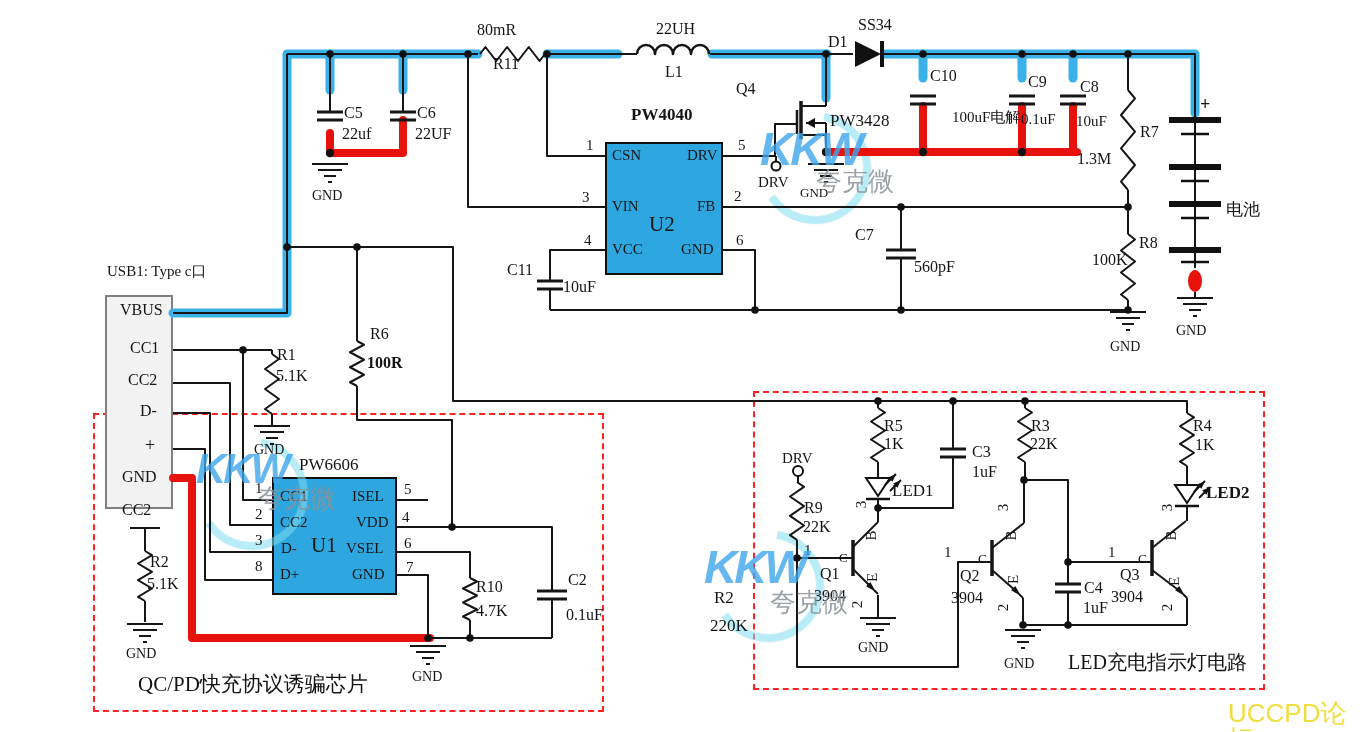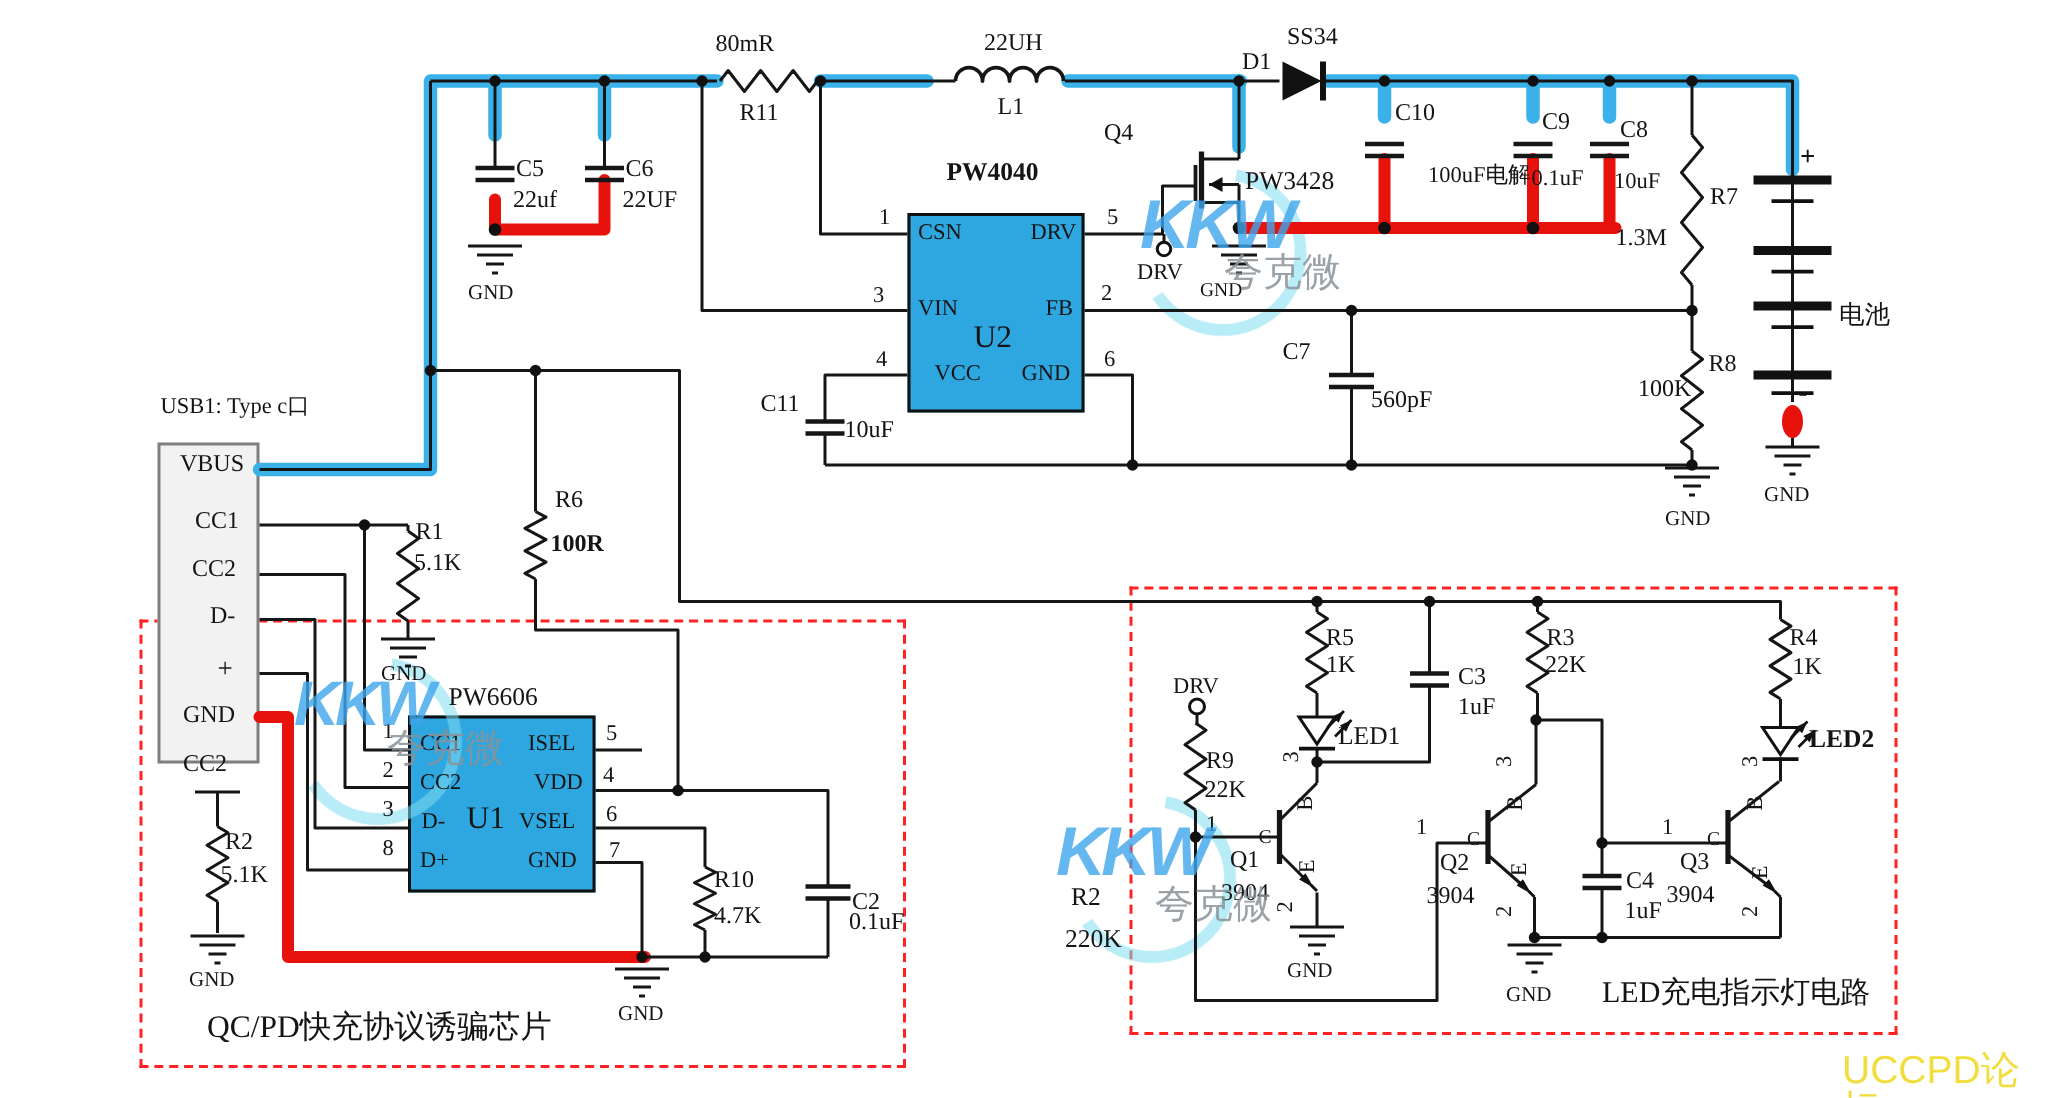--- a/index.html
+++ b/index.html
@@ -198,21 +198,21 @@
       <circle cx="878" cy="508" r="3.8"></circle>
         <circle cx="1024" cy="480" r="3.8"></circle>
       <circle cx="1068" cy="562" r="3.8"></circle>
         <circle cx="797" cy="558" r="3.8"></circle>
       <circle cx="1023" cy="625" r="3.8"></circle>
         <circle cx="1068" cy="625" r="3.8"></circle>
     </g>
   </svg>
 
   <span class="lbl" style="left:477px;top:22px;">80mR</span>
-  <span class="lbl" style="left:493px;top:68px;text-align:right;">R11</span>
+  <span class="lbl" style="left:493px;top:56px;text-align:right;">R11</span>
   <span class="lbl" style="left:656px;top:21px;">22UH</span>
   <span class="lbl" style="left:665px;top:64px;">L1</span>
   <span class="lbl" style="left:828px;top:34px;">D1</span>
   <span class="lbl" style="left:858px;top:17px;">SS34</span>
   <span class="lbl" style="left:736px;top:81px;">Q4</span>
   <span class="lbl f17" style="left:830px;top:112px;">PW3428</span>
   <span class="lbl" style="left:344px;top:105px;">C5</span>
   <span class="lbl" style="left:342px;top:126px;">22uf</span>
   <span class="lbl" style="left:417px;top:105px;">C6</span>
   <span class="lbl" style="left:415px;top:126px;">22UF</span>
@@ -225,21 +225,21 @@
   <span class="lbl f15" style="left:1076px;top:114px;">10uF</span>
   <span class="lbl f15" style="left:758px;top:175px;">DRV</span>
   <span class="lbl f13" style="left:800px;top:186px;">GND</span>
 
   <span class="lbl f17 b" style="left:631px;top:106px;">PW4040</span>
   <span class="lbl f21" style="left:649px;top:214px;">U2</span>
   <span class="lbl f15" style="left:612px;top:148px;">CSN</span>
   <span class="lbl f15" style="left:687px;top:148px;">DRV</span>
   <span class="lbl f15" style="left:612px;top:199px;">VIN</span>
   <span class="lbl f15" style="left:697px;top:199px;">FB</span>
-  <span class="lbl f15" style="left:612px;top:242px;margin-left:11px;">VCC</span>
+  <span class="lbl f15" style="left:612px;top:242px;">VCC</span>
   <span class="lbl f15" style="left:681px;top:242px;">GND</span>
   <span class="lbl f15" style="left:586px;top:138px;">1</span>
   <span class="lbl f15" style="left:582px;top:190px;">3</span>
   <span class="lbl f15" style="left:584px;top:233px;">4</span>
   <span class="lbl f15" style="left:738px;top:138px;">5</span>
   <span class="lbl f15" style="left:734px;top:189px;">2</span>
   <span class="lbl f15" style="left:736px;top:233px;">6</span>
   <span class="lbl" style="left:507px;top:262px;">C11</span>
   <span class="lbl" style="left:563px;top:279px;">10uF</span>
   <span class="lbl" style="left:855px;top:227px;">C7</span>
@@ -285,21 +285,21 @@
   <span class="lbl f15" style="left:255px;top:481px;">1</span>
   <span class="lbl f15" style="left:255px;top:507px;">2</span>
   <span class="lbl f15" style="left:255px;top:533px;">3</span>
   <span class="lbl f15" style="left:255px;top:559px;">8</span>
   <span class="lbl f15" style="left:404px;top:482px;">5</span>
   <span class="lbl f15" style="left:402px;top:510px;">4</span>
   <span class="lbl f15" style="left:404px;top:536px;">6</span>
   <span class="lbl f15" style="left:406px;top:560px;">7</span>
   <span class="lbl" style="left:476px;top:579px;text-align:right;">R10</span>
   <span class="lbl" style="left:476px;top:603px;">4.7K</span>
-  <span class="lbl" style="left:568px;top:594px;">C2</span>
+  <span class="lbl" style="left:568px;top:572px;">C2</span>
   <span class="lbl" style="left:566px;top:607px;">0.1uF</span>
   <span class="lbl f14" style="left:412px;top:670px;">GND</span>
   <span class="lbl f21" style="left:138px;top:674px;text-align:center;">QC/PD快充协议诱骗芯片</span>
 
   <span class="lbl f17" style="left:714px;top:589px;">R2</span>
   <span class="lbl f17" style="left:710px;top:617px;">220K</span>
 
   <span class="lbl f15" style="left:782px;top:451px;">DRV</span>
   <span class="lbl" style="left:804px;top:500px;">R9</span>
   <span class="lbl" style="left:803px;top:519px;">22K</span>

